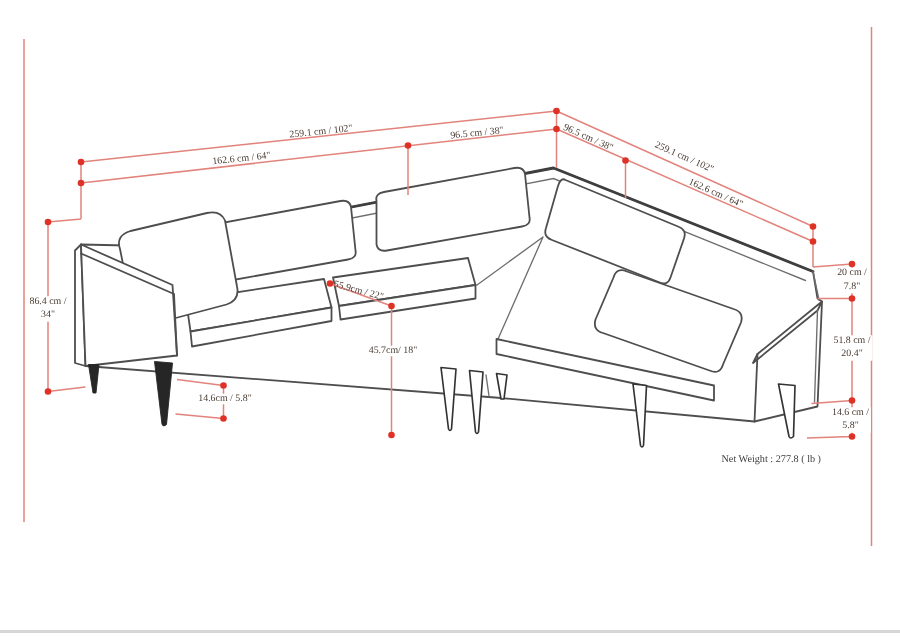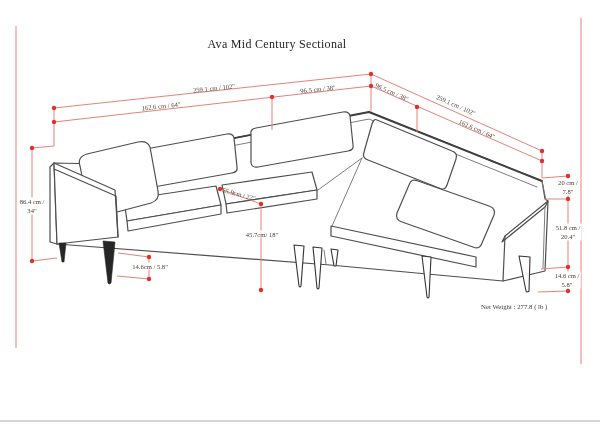--- a/index.html
+++ b/index.html
@@ -106,21 +106,20 @@
           <circle class="dd" cx="568" cy="291" r="2.2"></circle>
         <circle class="dd" cx="220" cy="189" r="2.2"></circle>
           <circle class="dd" cx="261" cy="204" r="2.2"></circle>
         <circle class="dd" cx="261" cy="290" r="2.2"></circle>
           <circle class="dd" cx="149" cy="257" r="2.2"></circle>
         <circle class="dd" cx="149" cy="279" r="2.2"></circle>
       </g>
     </g>
   </svg>
 
-  <div class="ttl" style="left:277px;top:44px;">Ava Mid Century Sectional</div>
 
   <span class="dim r-6" style="left:214px;top:88px;">259.1 cm / 102"</span>
   <span class="dim r-6" style="left:161px;top:106px;">162.6 cm / 64"</span>
   <span class="dim r-6" style="left:318px;top:89px;">96.5 cm / 38"</span>
 
   <span class="dim r24" style="left:456px;top:105px;">259.1 cm / 102"</span>
   <span class="dim r24" style="left:392px;top:92px;">96.5 cm / 38"</span>
   <span class="dim r24" style="left:477px;top:129px;">162.6 cm / 64"</span>
 
   <div class="dim ctr stack bg" style="left:32px;top:206px;">

